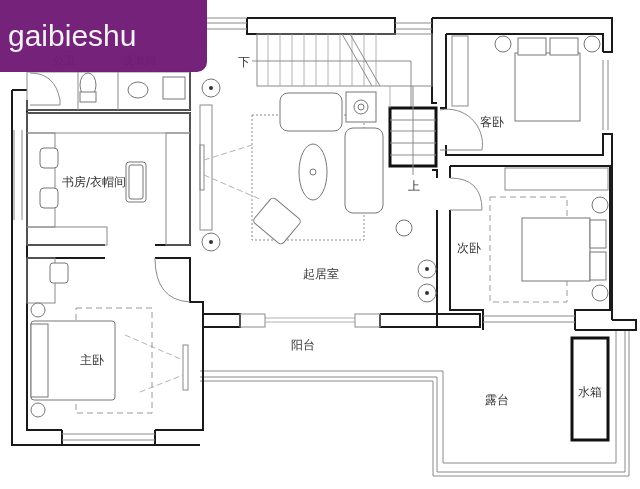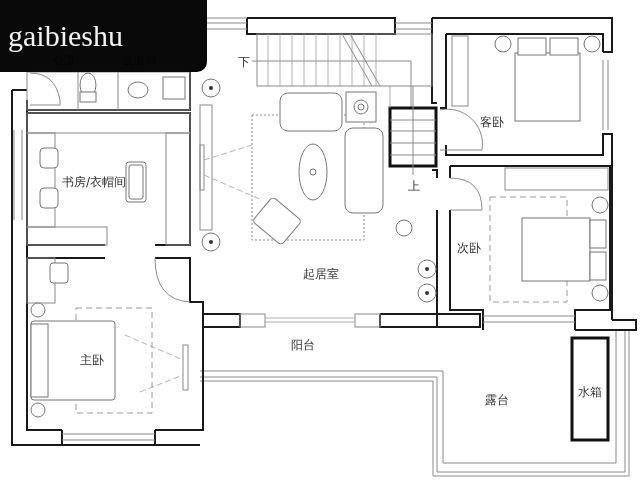--- a/index.html
+++ b/index.html
@@ -5,21 +5,21 @@
     html, body { margin:0; padding:0; background:#ffffff; }
     body { width:640px; height:489px; position:relative; overflow:hidden; font-family:"DejaVu Sans", sans-serif; }
     svg { position:absolute; left:0; top:0; }
     .wall { fill:none; stroke:#1a1a1a; stroke-width:2; }
     .thin { fill:none; stroke:#8a8a8a; stroke-width:1; }
     .thin2 { fill:none; stroke:#a0a0a0; stroke-width:0.8; }
     .dash { fill:none; stroke:#9a9a9a; stroke-width:1; stroke-dasharray:6 4; }
     .heavy { fill:none; stroke:#111; stroke-width:3; }
     .furn { fill:#ffffff; stroke:#777; stroke-width:1; }
     .lbl { font-family:"DejaVu Sans", sans-serif; font-size:12px; fill:#333; }
-    .watermark { position:absolute; left:0; top:0; width:207px; height:72px; background:#000000; border-bottom-right-radius:10px; color:#f2f2f2; font-family:Liberation Serif, serif; font-size:30px; line-height:72px; padding-left:8px; box-sizing:border-box; letter-spacing:0px; opacity:0.96; }
+    .watermark { position:absolute; left:0; top:0; width:207px; height:72px; background:#701a75; border-bottom-right-radius:10px; color:#f2f2f2; font-family:Liberation Sans, sans-serif; font-size:30px; line-height:72px; padding-left:8px; box-sizing:border-box; letter-spacing:0px; opacity:0.96; }
   </style>
 </head>
 <body>
 
 <svg width="640" height="489" viewBox="0 0 640 489">
 
   <g>
     <polyline class="thin" points="200,371 443,371 443,463 616,463 616,330"></polyline>
     <polyline class="thin" points="200,377 437,377 437,472 625,472 625,330"></polyline>
     <polyline class="thin" points="200,381 433,381 433,476 629,476 629,330"></polyline>

